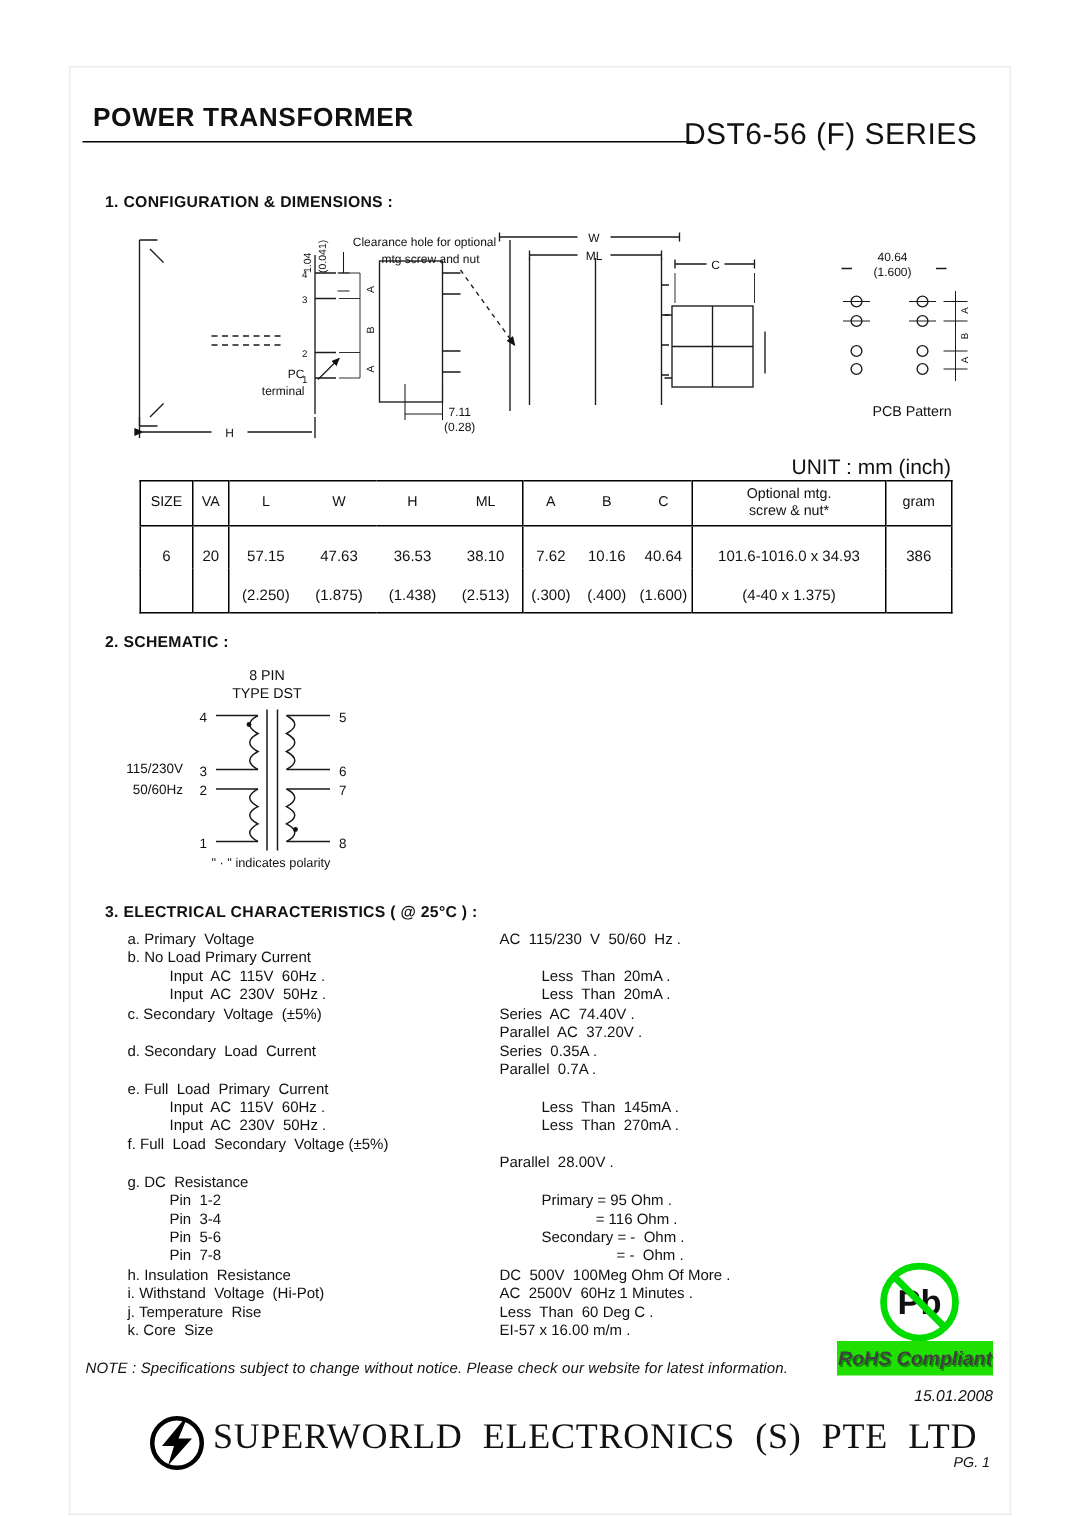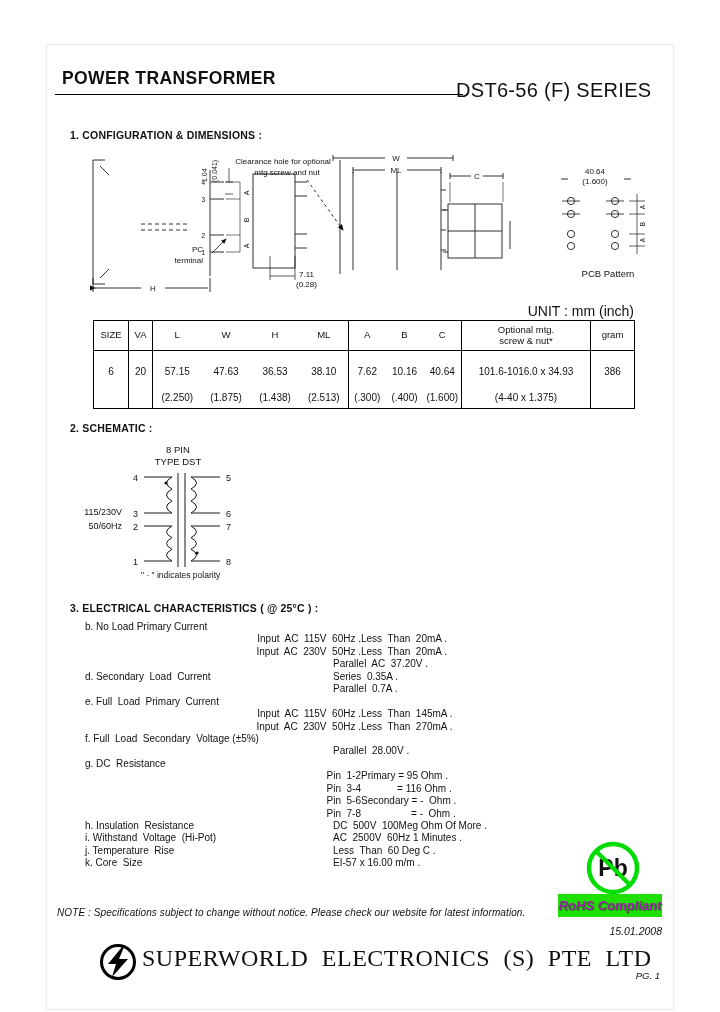--- a/index.html
+++ b/index.html
@@ -21,25 +21,25 @@
                 white-space:pre-line;line-height:1.15;}
   .dim-table td{padding:0;}
   .dim-table .sep{border-left:1.2px solid #000;}
   .dim-table tr.mm td{height:26px;vertical-align:bottom;padding-bottom:2px;}
   .dim-table tr.inch td{height:24px;vertical-align:bottom;padding-bottom:5px;}
   
   .spec-list{left:85px;top:597px;width:566px;}
   .spec-row{display:flex;height:12.45px;font-size:10px;white-space:pre;align-items:flex-start;}
   .spec-label{width:248px;}
   .spec-value{flex:1;}
-  .spec-row.indent .spec-label{padding-left:28px;text-align:right;}
+  .spec-row.indent .spec-label{padding-left:28px;}
   .polarity-note{left:141px;top:546px;font-size:8.5px;}
   .note-line{left:57px;top:883px;font-size:10px;font-style:italic;letter-spacing:.1px;}
   .rohs-bar{left:558px;top:870px;width:104px;height:23px;background:#1FE000;text-align:center;
-            line-height:23px;font-size:13px;font-weight:bold;font-style:italic;color:#a21caf;
+            line-height:23px;font-size:13px;font-weight:bold;font-style:italic;color:#404040;
             text-shadow:1px 1px 0 rgba(0,90,0,.55);}
   .doc-date{left:540px;top:901px;width:122px;text-align:right;font-size:10.5px;font-style:italic;}
   .company{left:142px;top:921px;font-family:"Liberation Serif",serif;font-size:24px;
            letter-spacing:.5px;word-spacing:7px;white-space:nowrap;}
   .page-num{left:560px;top:946px;width:100px;text-align:right;font-size:9.5px;font-style:italic;}
 </style>
 </head>
 <body>
 
 <div class="page">
@@ -220,31 +220,39 @@
     <text class="t9" x="166" y="78">6</text>
     <text class="t9" x="166" y="91">7</text>
     <text class="t9" x="166" y="126">8</text>
     <text class="t9" x="62" y="76" text-anchor="end">115/230V</text>
     <text class="t9" x="62" y="90" text-anchor="end">50/60Hz</text>
   </svg>
   <div class="abs polarity-note">" · " indicates polarity</div>
 
   <div class="abs sec-heading" style="left:70px;top:578px;">3. ELECTRICAL CHARACTERISTICS ( @ 25°C ) :</div>
   <div class="abs spec-list">
+    <div class="spec-row">
+        <div class="spec-label">a. Primary  Voltage</div>
+        <div class="spec-value">AC  115/230  V  50/60  Hz .</div>
+      </div>
       <div class="spec-row">
         <div class="spec-label">b. No Load Primary Current</div>
         <div class="spec-value"></div>
       </div>
       <div class="spec-row indent">
         <div class="spec-label">Input  AC  115V  60Hz .</div>
         <div class="spec-value">Less  Than  20mA .</div>
       </div>
       <div class="spec-row indent">
         <div class="spec-label">Input  AC  230V  50Hz .</div>
         <div class="spec-value">Less  Than  20mA .</div>
+      </div>
+      <div class="spec-row">
+        <div class="spec-label">c. Secondary  Voltage  (±5%)</div>
+        <div class="spec-value">Series  AC  74.40V .</div>
       </div>
       <div class="spec-row">
         <div class="spec-label"></div>
         <div class="spec-value">Parallel  AC  37.20V .</div>
       </div>
       <div class="spec-row">
         <div class="spec-label">d. Secondary  Load  Current</div>
         <div class="spec-value">Series  0.35A .</div>
       </div>
       <div class="spec-row">

